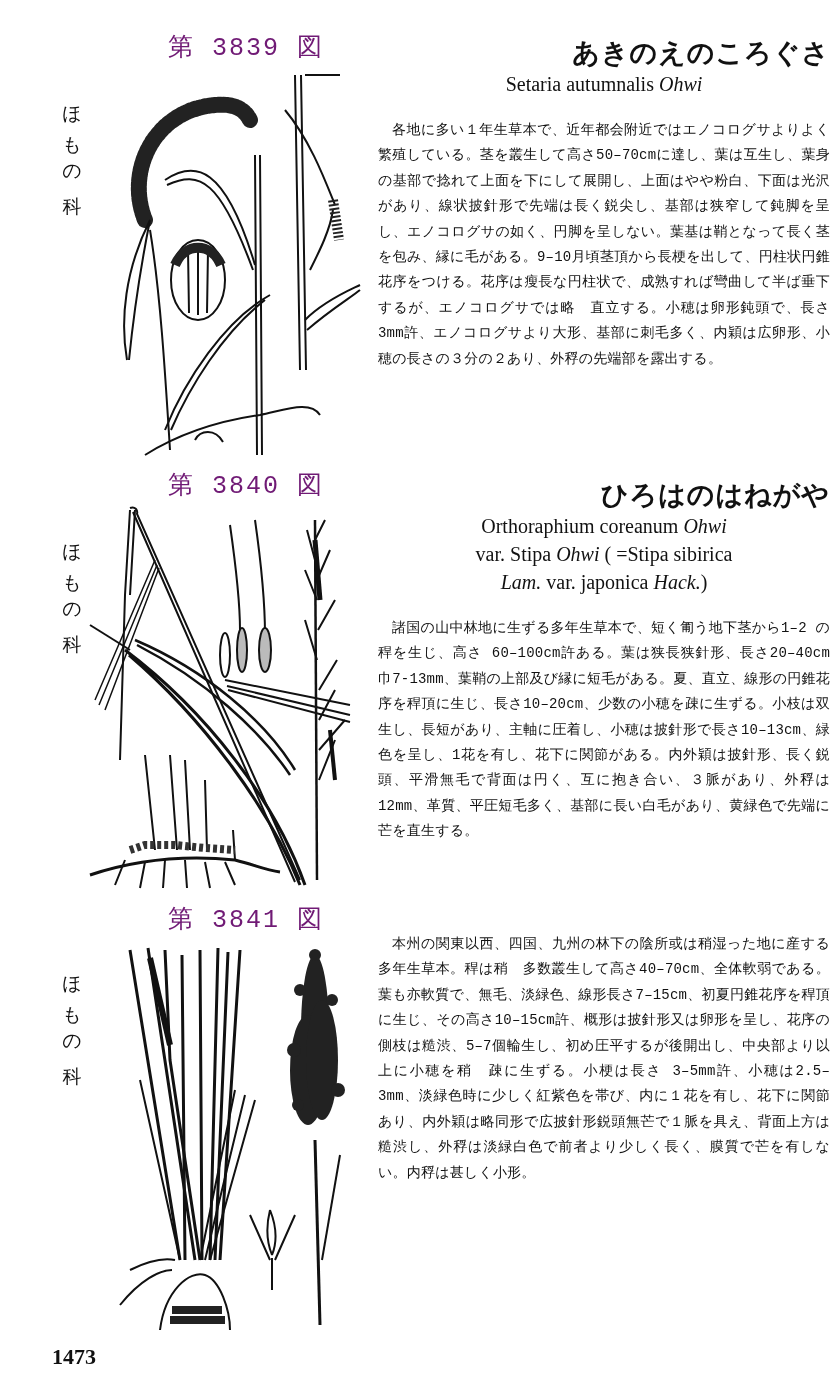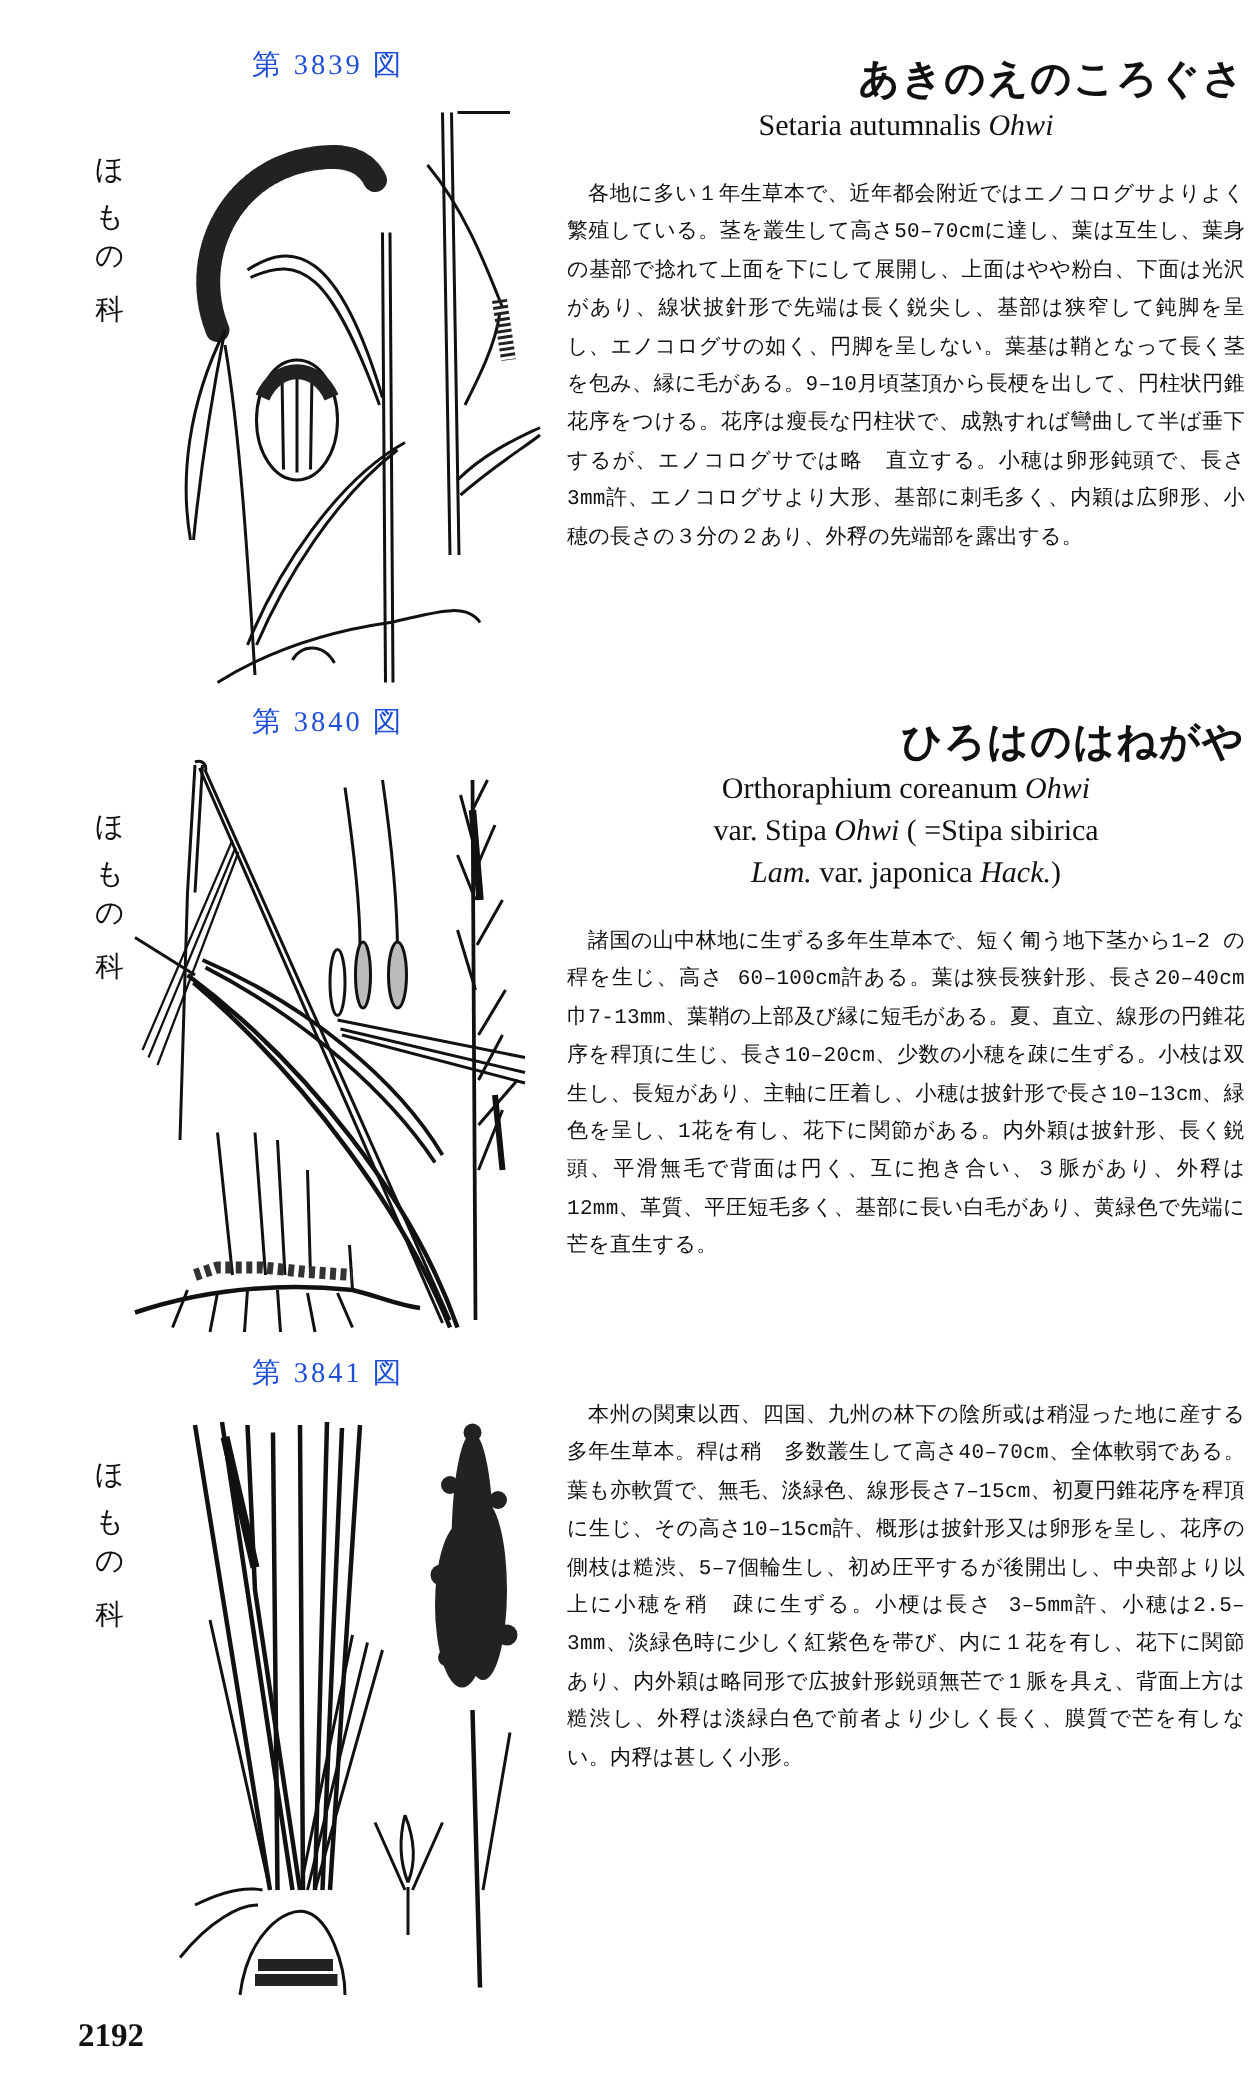--- a/index.html
+++ b/index.html
@@ -1,19 +1,19 @@
 <!DOCTYPE html>
 <html><head>
   <meta charset="utf-8">
   <style>
     html, body { margin: 0; padding: 0; background: #ffffff; }
     body { width: 840px; height: 1400px; position: relative; overflow: hidden;
            font-family: "DejaVu Serif", serif; color: #111; }
-    .fig-label { position: absolute; font-family: Liberation Serif, serif; font-size: 19px;
-                 letter-spacing: 2px; color: #1d4ed8; }
+    .fig-label { position: absolute; font-family: Liberation Mono, monospace; font-size: 25px;
+                 letter-spacing: 2px; color: #701a75; }
     .family { position: absolute; font-family: "DejaVu Serif", serif; font-size: 19px;
               writing-mode: vertical-rl; letter-spacing: 8px; color: #111; }
     .illus { position: absolute; }
     .entry { position: absolute; left: 378px; width: 452px; }
     .jp-title { text-align: right; font-family: "DejaVu Sans", sans-serif; font-weight: bold;
                 font-size: 27px; letter-spacing: 1px; line-height: 34px; margin: 0; }
     .sci { text-align: center; font-family: Liberation Serif, serif; font-size: 20px;
            line-height: 28px; margin: 0; }
     .sci i { font-style: italic; }
     .body-text { font-family: Liberation Mono, monospace; font-size: 14px; line-height: 25.4px;
@@ -155,13 +155,13 @@
       <circle cx="228" cy="150" r="7"></circle>
       <circle cx="188" cy="165" r="6"></circle>
     </g>
   </svg>
 </div>
 
 <div class="entry" style="top:912px;">
   <p class="body-text">本州の関東以西、四国、九州の林下の陰所或は稍湿った地に産する多年生草本。稈は稍ゝ多数叢生して高さ40–70cm、全体軟弱である。葉も亦軟質で、無毛、淡緑色、線形長さ7–15cm、初夏円錐花序を稈頂に生じ、その高さ10–15cm許、概形は披針形又は卵形を呈し、花序の側枝は糙渋、5–7個輪生し、初め圧平するが後開出し、中央部より以上に小穂を稍ゝ疎に生ずる。小梗は長さ 3–5mm許、小穂は2.5–3mm、淡緑色時に少しく紅紫色を帯び、内に１花を有し、花下に関節あり、内外穎は略同形で広披針形鋭頭無芒で１脈を具え、背面上方は糙渋し、外稃は淡緑白色で前者より少しく長く、膜質で芒を有しない。内稃は甚しく小形。</p>
 </div>
 
-<div class="page-num">2192</div>
+<div class="page-num">1473</div>
 
 </body></html>

